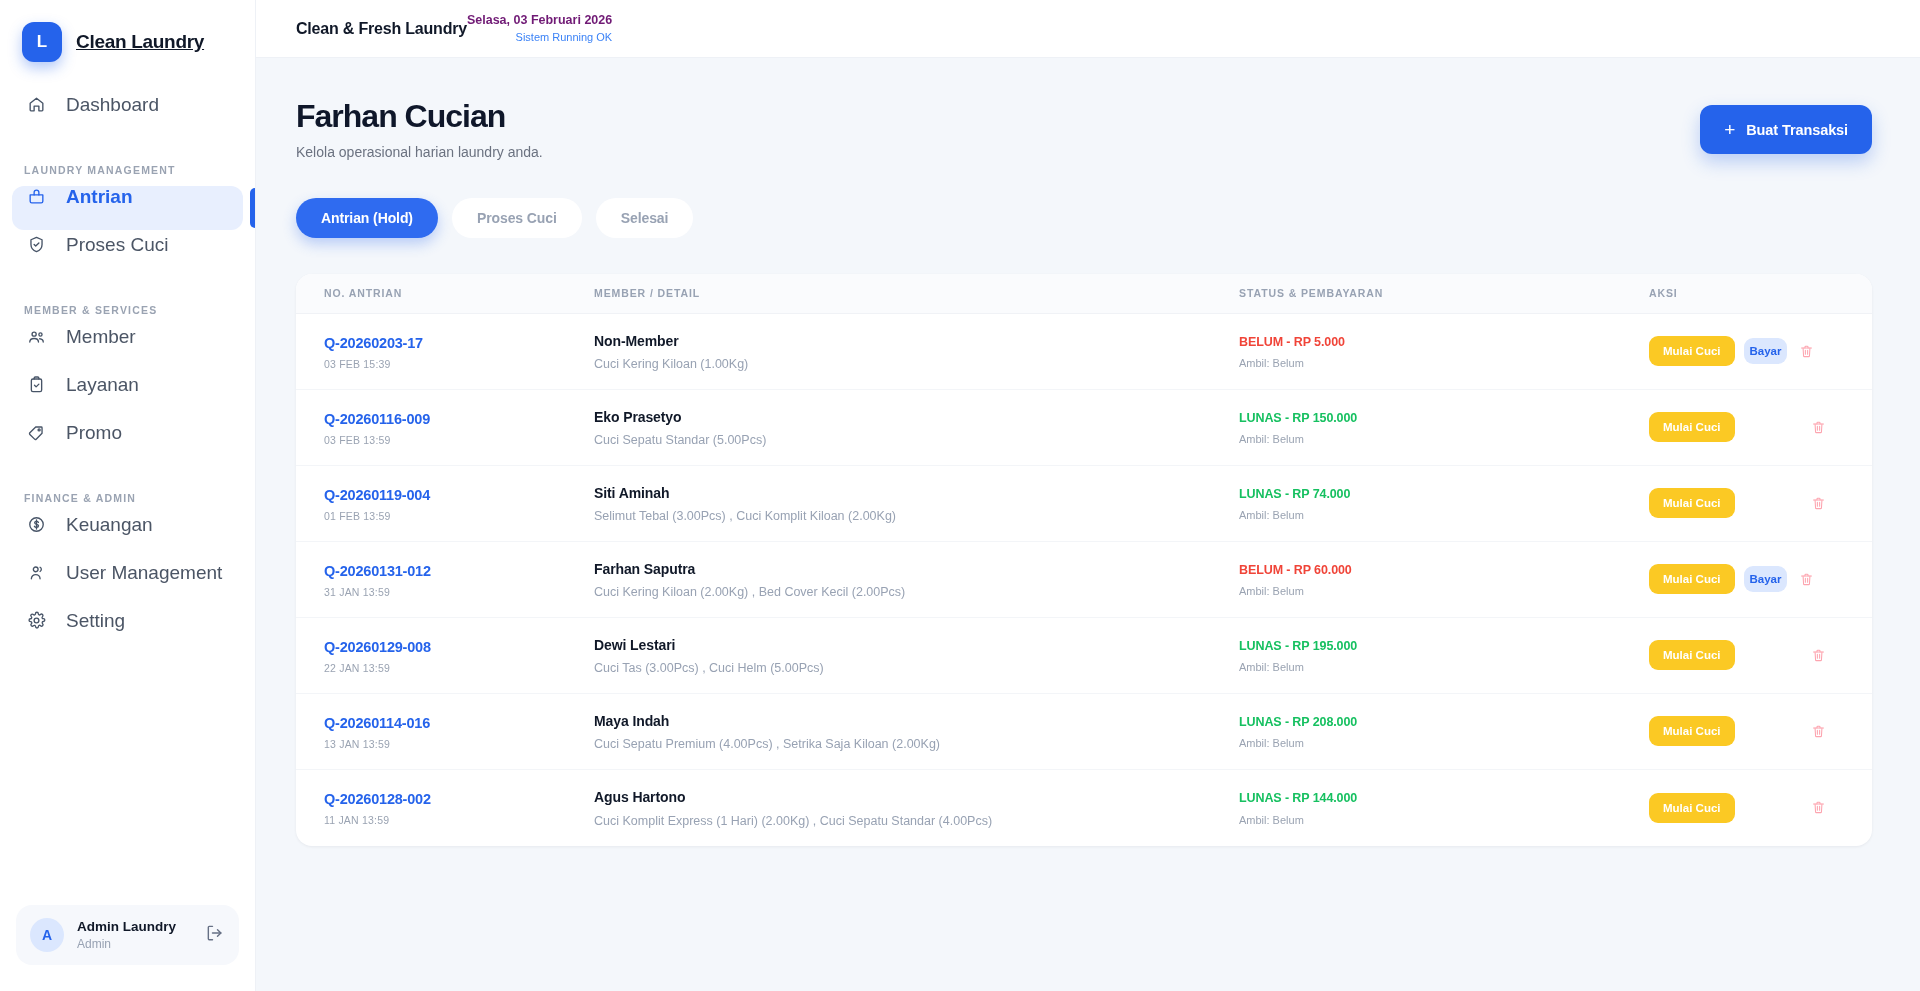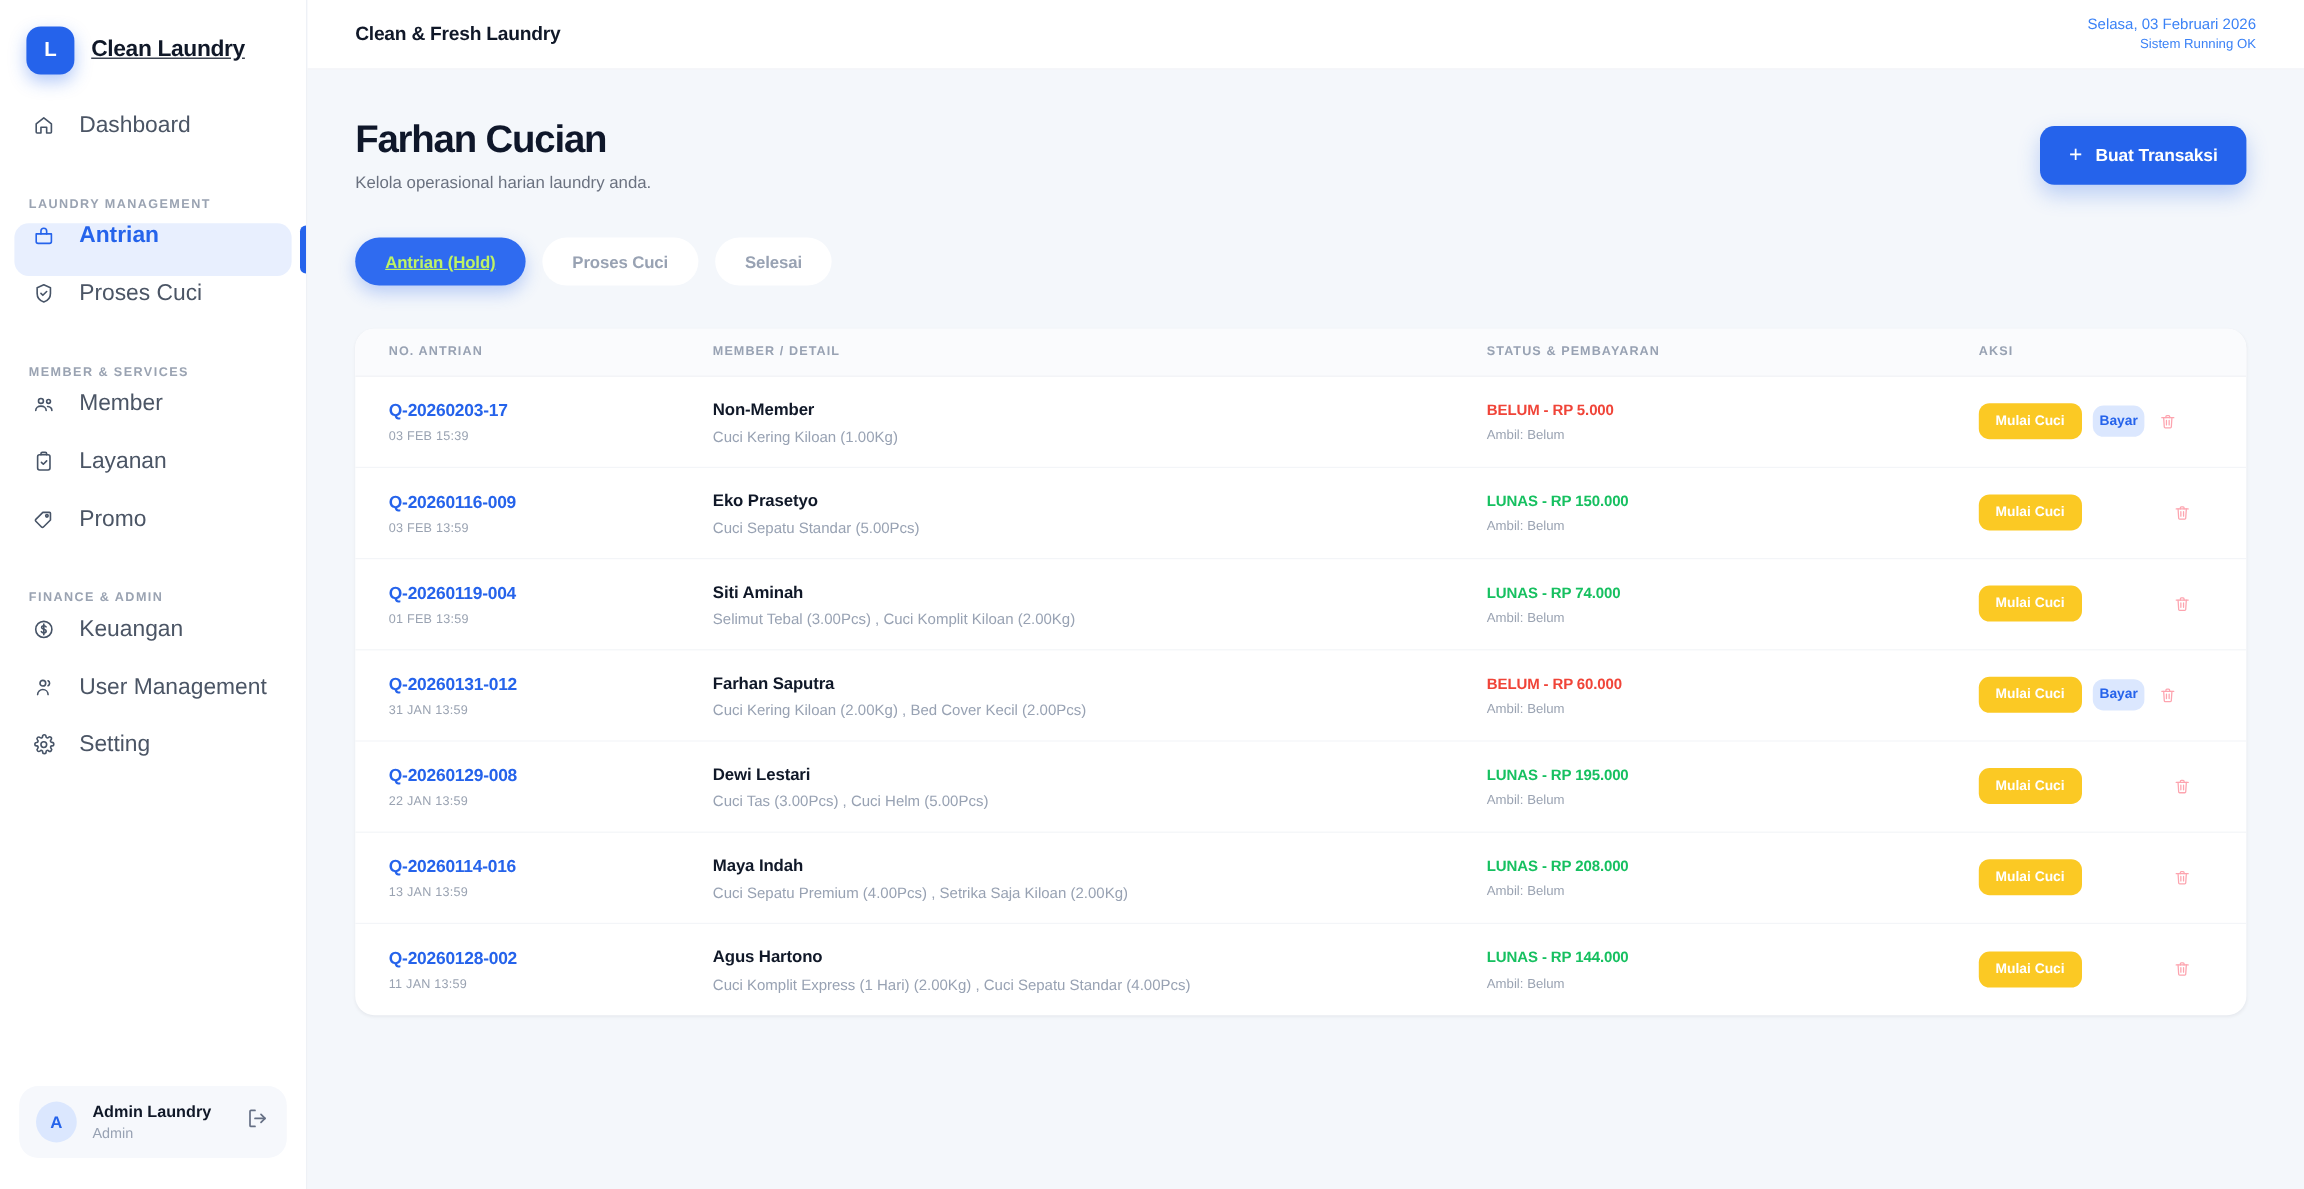--- a/index.html
+++ b/index.html
@@ -58,45 +58,45 @@
   .user-meta{flex:1;min-width:0;}
   .user-name{font-size:13.5px;font-weight:bold;color:#101828;line-height:1.35;}
   .user-role{font-size:12px;color:#98a2b3;line-height:1.35;}
   .logout-icon svg{width:20px;height:20px;stroke:#667085;stroke-width:1.7;fill:none;
     stroke-linecap:round;stroke-linejoin:round;cursor:pointer;}
 
   
   .main{flex:1;height:991px;display:flex;flex-direction:column;background:#f4f7fb;overflow:hidden;}
   .topbar{
     height:58px;flex:0 0 58px;background:#ffffff;border-bottom:1px solid #eef1f6;
-    display:flex;align-items:center;justify-content:space-between;padding:0 40px 0 40px;
+    display:flex;align-items:center;justify-content:flex-start;padding:0 40px 0 40px;
   }
   .topbar-title{font-size:16px;font-weight:bold;color:#101828;letter-spacing:-.2px;}
   .topbar-right{text-align:right;}
-  .topbar-date{font-size:12.5px;font-weight:normal;color:#3b82f6;line-height:1.4;}
+  .topbar-date{font-size:12.5px;font-weight:bold;color:#701a75;line-height:1.4;}
   .topbar-status{font-size:11px;color:#3b82f6;line-height:1.4;}
 
   .content{padding:40px 48px 0 40px;}
   .page-head{display:flex;align-items:flex-start;justify-content:space-between;}
   .page-title{font-size:32px;font-weight:bold;color:#0f172a;letter-spacing:-1px;line-height:1.15;}
   .page-sub{font-size:14px;color:#6b7280;margin-top:9px;}
   .primary-btn{
     display:flex;align-items:center;gap:11px;background:#2563eb;color:#fff;
     border:none;border-radius:12px;padding:15px 24px;font-size:14.5px;font-weight:bold;
     cursor:pointer;box-shadow:0 8px 18px rgba(37,99,235,.28);letter-spacing:-.1px;
     margin-top:7px;
   }
   .primary-btn .plus{font-size:19px;font-weight:400;line-height:1;}
 
   .tabs{display:flex;gap:14px;margin-top:38px;}
   .tab{
     border:none;border-radius:999px;padding:12px 25px;font-size:14px;font-weight:bold;
     background:#ffffff;color:#98a2b3;cursor:pointer;letter-spacing:-.1px;
   }
-  .tab.active{background:#2f6bf0;color:#bef264;box-shadow:0 6px 14px rgba(47,107,240,.30);text-decoration:underline;}
+  .tab.active{background:#2f6bf0;color:#ffffff;box-shadow:0 6px 14px rgba(47,107,240,.30);}
 
   .table-card{
     margin-top:36px;background:#ffffff;border-radius:16px;
     box-shadow:0 1px 3px rgba(16,24,40,.06);overflow:hidden;
   }
   .thead{
     display:flex;align-items:center;height:40px;background:#fafbfd;
     border-bottom:1px solid #f0f2f6;padding:0 28px;
   }
   .th{font-size:10.5px;font-weight:bold;letter-spacing:.9px;color:#98a2b3;text-transform:uppercase;}

